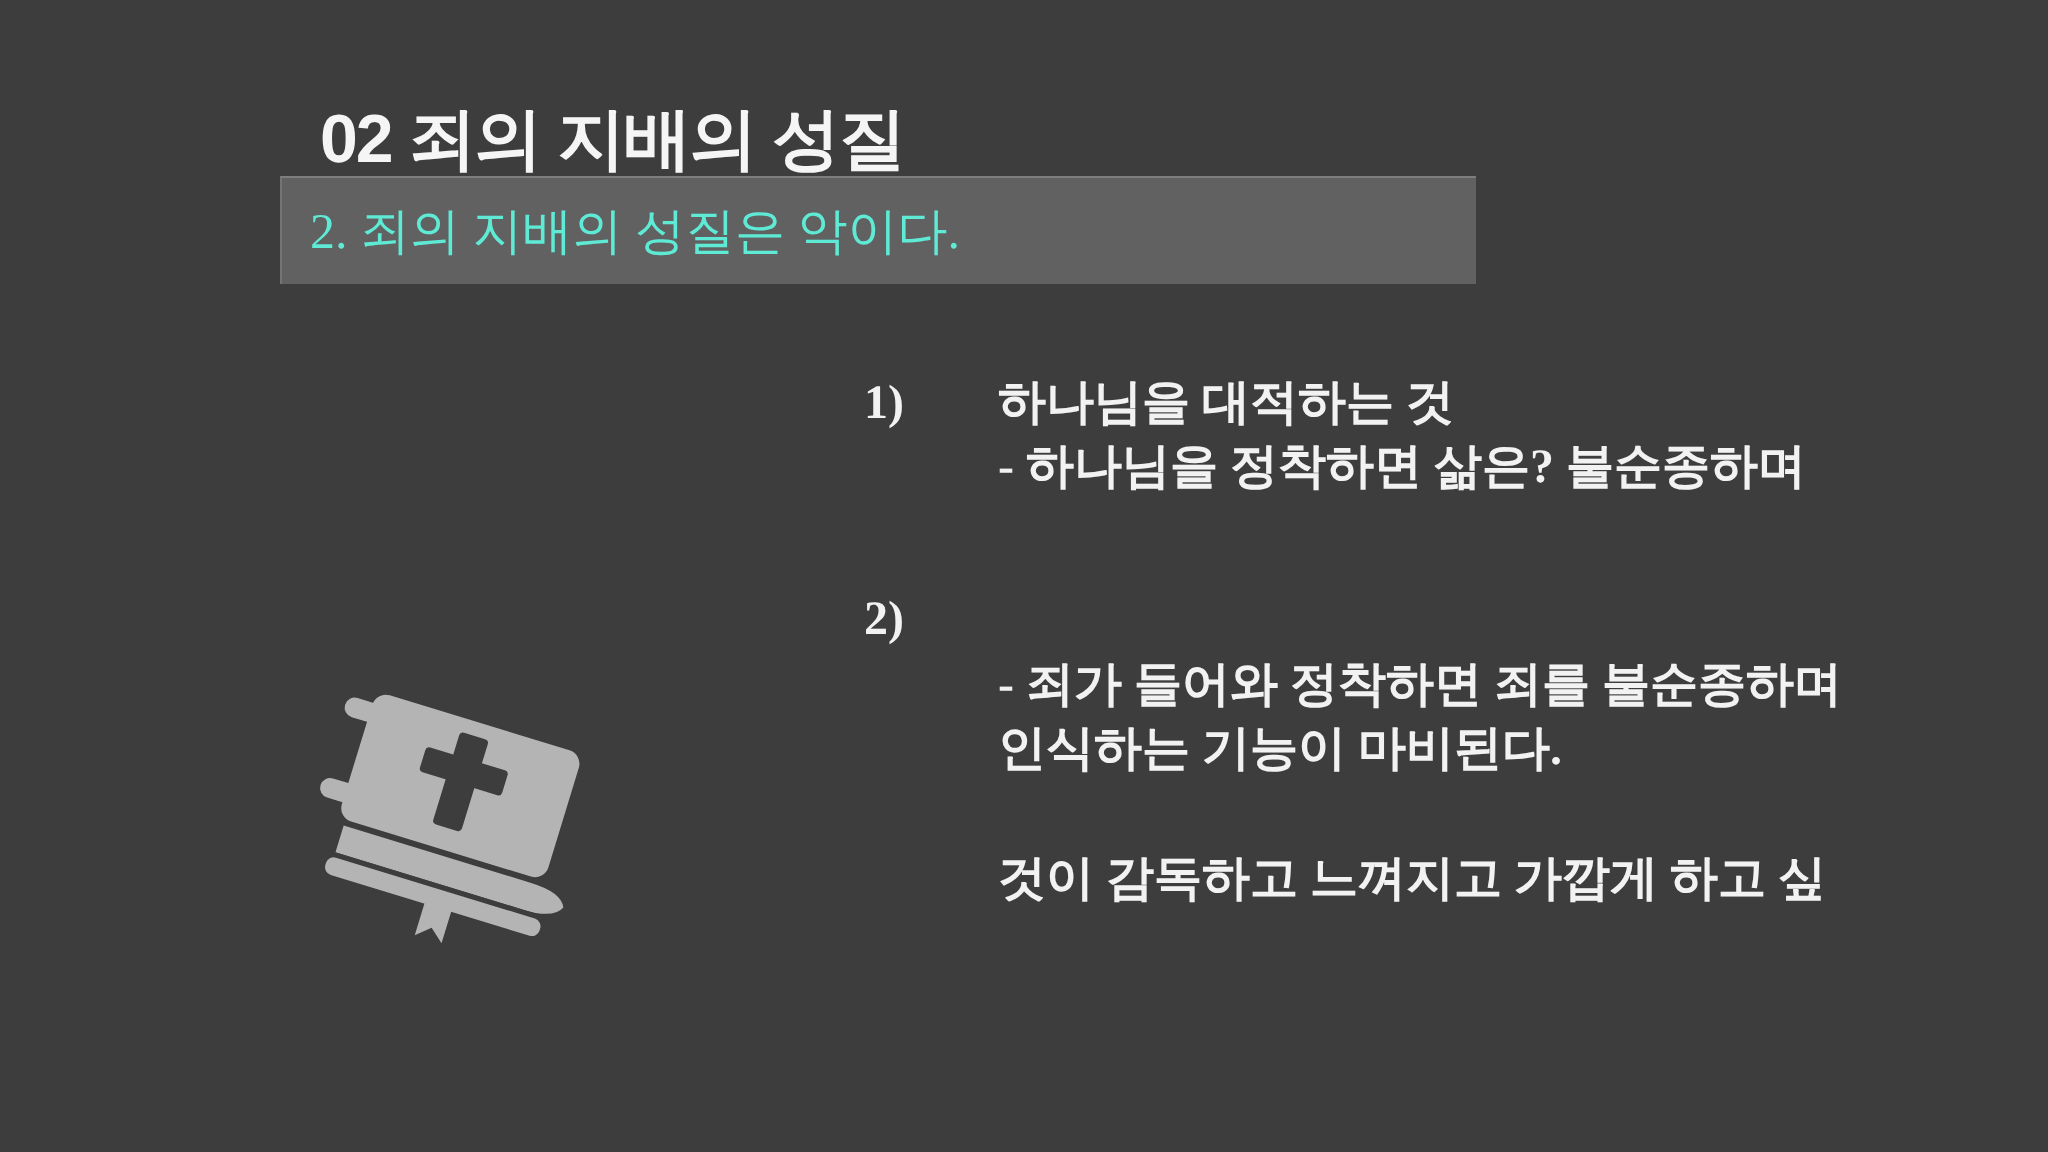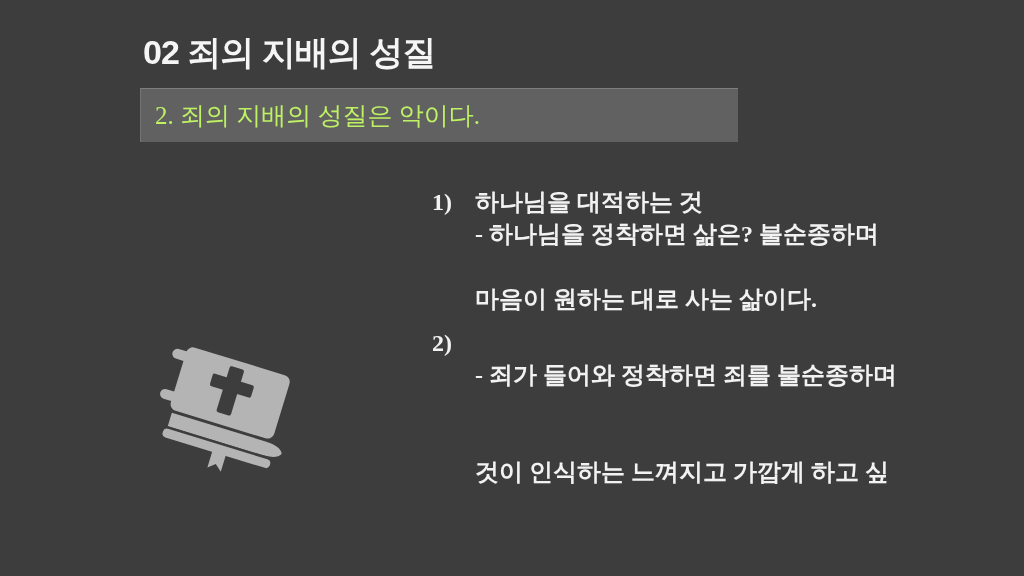--- a/index.html
+++ b/index.html
@@ -13,21 +13,21 @@
     height: 576px;
     background: #3d3d3d;
     overflow: hidden;
     font-family: "Liberation Serif", "DejaVu Serif", serif;
     color: #f2f2f2;
   }
   .slide-title {
     position: absolute;
     left: 143px;
     top: 30px;
-    margin: 0;
+    margin: 17px;
     font-family: "Liberation Sans", "DejaVu Sans", sans-serif;
     font-weight: 700;
     font-size: 34px;
     letter-spacing: -1px;
     color: #f5f5f5;
     white-space: nowrap;
   }
   .subtitle-bar {
     position: absolute;
     left: 140px;
@@ -37,21 +37,21 @@
     background: #616161;
     border-top: 1px solid rgba(255,255,255,0.18);
     border-left: 1px solid rgba(255,255,255,0.12);
     box-sizing: border-box;
     display: flex;
     align-items: center;
   }
   .subtitle-text {
     font-size: 25px;
     font-weight: 400;
-    color: #bef264;
+    color: #5eead4;
     padding-left: 14px;
     white-space: nowrap;
   }
   .content {
     position: absolute;
     left: 432px;
     top: 186px;
     width: 490px;
   }
   .list-item {
@@ -60,20 +60,21 @@
     font-size: 24px;
     font-weight: 700;
     line-height: 1.35;
   }
   .item-number {
     flex: 0 0 43px;
     white-space: nowrap;
   }
   .item-lines {
     flex: 1;
+    margin-left: 24px;
   }
   .item-line {
     white-space: nowrap;
   }
   .bible-wrap {
     position: absolute;
     left: 155px;
     top: 355px;
     width: 150px;
     height: 125px;
@@ -92,32 +93,31 @@
   </div>
 
   <div class="content">
 
     <div class="list-item">
       <span class="item-number">1)</span>
       <span class="item-lines">
         <span class="item-line">하나님을 대적하는 것</span><br>
         <span class="item-line">- 하나님을 정착하면 삶은? 불순종하며</span><br>
         <br>
-        <span class="item-line">마음이 원하는 대로 사는 삶이다.</span>
       </span>
     </div>
 
     <div class="list-item">
       <span class="item-number">2)</span>
       <span class="item-lines">
         <br>
         <span class="item-line">- 죄가 들어와 정착하면 죄를 불순종하며</span><br>
+        <span class="item-line">인식하는 기능이 마비된다.</span><br>
         <br>
-        <br>
-        <span class="item-line">것이 인식하는 느껴지고 가깝게 하고 싶</span><br>
+        <span class="item-line">것이 감독하고 느껴지고 가깝게 하고 싶</span><br>
       </span>
     </div>
 
   </div>
 
   <div class="bible-wrap">
     <svg width="150" height="125" viewBox="0 0 150 125" xmlns="http://www.w3.org/2000/svg">
 
       <rect x="1" y="12" width="18" height="10" rx="5" fill="#b4b4b4"></rect>
       <rect x="1" y="54" width="18" height="10" rx="5" fill="#b4b4b4"></rect>

